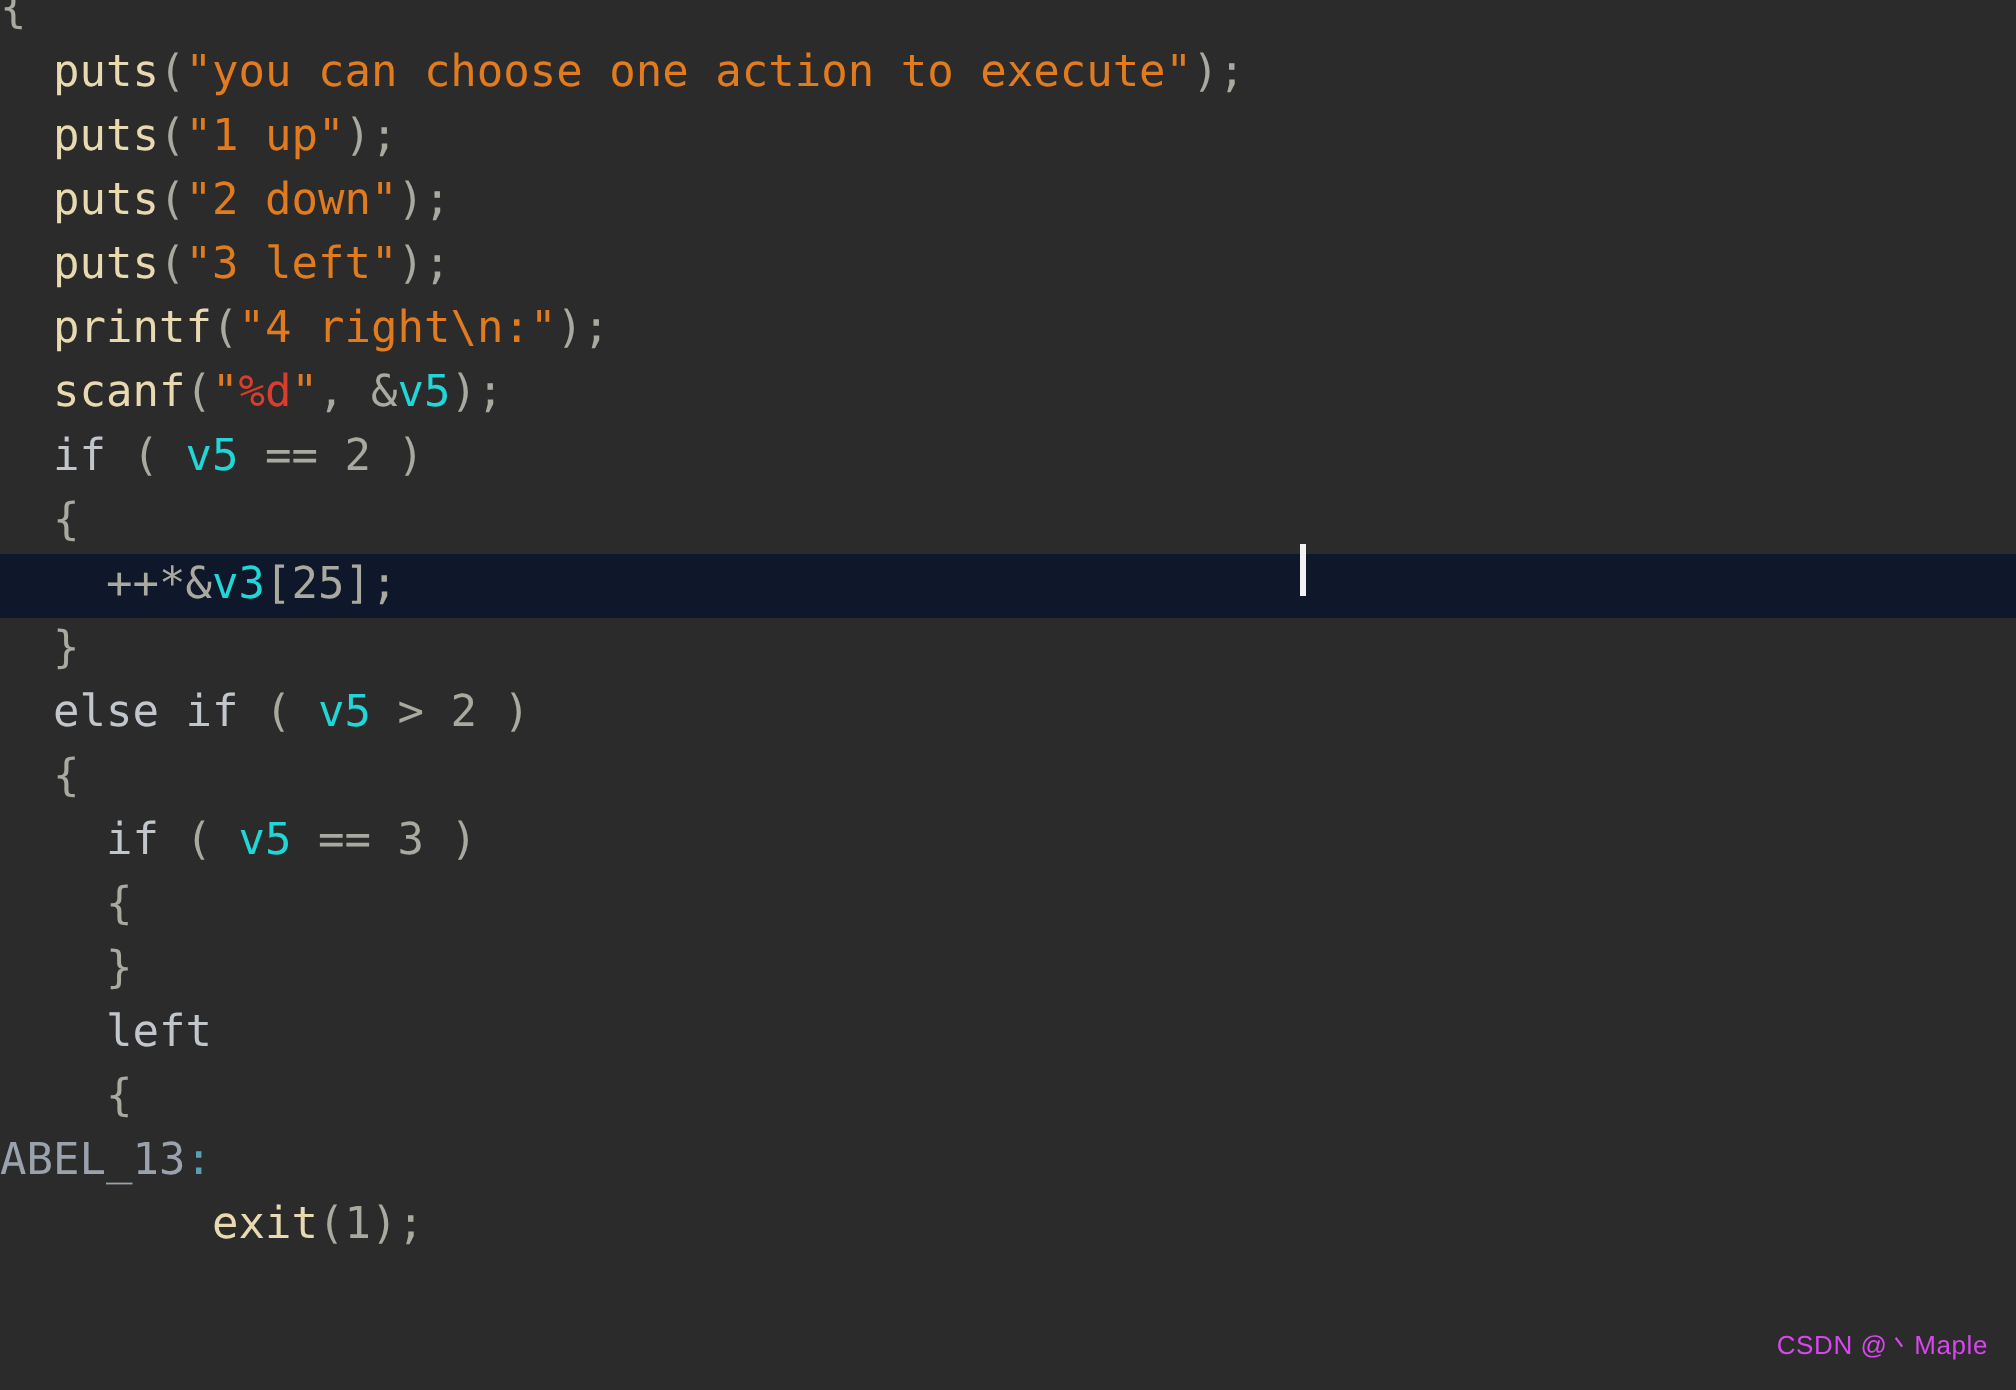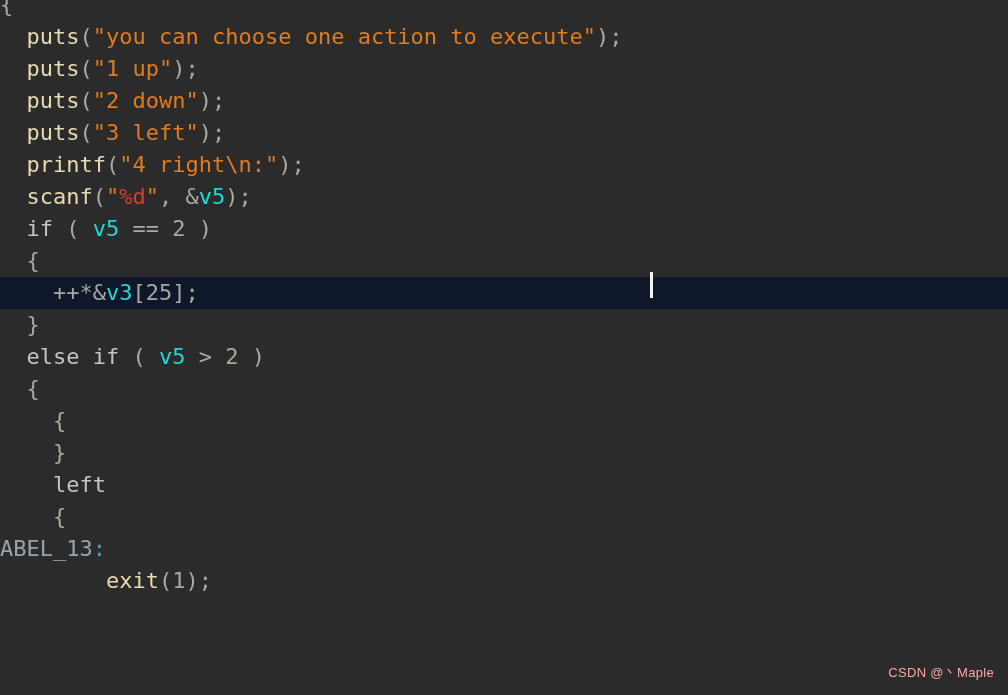--- a/index.html
+++ b/index.html
@@ -62,21 +62,21 @@
   }
 
   
   #watermark {
     position: absolute;
     right: 14px;
     bottom: 14px;
     font-family: "Liberation Sans", "DejaVu Sans", sans-serif;
     font-size: 13px;
     line-height: 16px;
-    color: #fca5a5;
+    color: #d946ef;
     letter-spacing: 0.3px;
     white-space: pre;
     user-select: none;
   }
 </style>
 </head>
 <body>
 
 <div id="screen">
 
@@ -87,20 +87,21 @@
       <div class="line"><span class="punct">  </span><span class="fn">puts</span><span class="punct">(</span><span class="str">"2 down"</span><span class="punct">);</span></div>
       <div class="line"><span class="punct">  </span><span class="fn">puts</span><span class="punct">(</span><span class="str">"3 left"</span><span class="punct">);</span></div>
       <div class="line"><span class="punct">  </span><span class="fn">printf</span><span class="punct">(</span><span class="str">"4 right</span><span class="esc">\n</span><span class="str">:"</span><span class="punct">);</span></div>
       <div class="line"><span class="punct">  </span><span class="fn">scanf</span><span class="punct">(</span><span class="str">"</span><span class="fmt">%d</span><span class="str">"</span><span class="punct">, &amp;</span><span class="var">v5</span><span class="punct">);</span></div>
       <div class="line"><span class="punct">  </span><span class="kw">if</span><span class="punct"> ( </span><span class="var">v5</span><span class="punct"> == </span><span class="num">2</span><span class="punct"> )</span></div>
       <div class="line"><span class="punct">  {</span></div>
       <div class="line hl"><span class="punct">    ++*&amp;</span><span class="var">v3</span><span class="punct">[</span><span class="num">25</span><span class="punct">];</span></div>
       <div class="line"><span class="punct">  }</span></div>
       <div class="line"><span class="punct">  </span><span class="kw">else if</span><span class="punct"> ( </span><span class="var">v5</span><span class="punct"> &gt; </span><span class="num">2</span><span class="punct"> )</span></div>
       <div class="line"><span class="punct">  {</span></div>
+      <div class="line"><span class="punct">    </span><span class="kw">if</span><span class="punct"> ( </span><span class="var">v5</span><span class="punct"> == </span><span class="num">3</span><span class="punct"> )</span></div>
       <div class="line"><span class="punct">    {</span></div>
       <div class="line"><span class="punct">    }</span></div>
       <div class="line"><span class="punct">    </span><span class="kw">left</span></div>
       <div class="line"><span class="punct">    {</span></div>
       <div class="line"><span class="lbl">ABEL_13</span><span class="lblc">:</span></div>
       <div class="line"><span class="punct">        </span><span class="fn">exit</span><span class="punct">(</span><span class="num">1</span><span class="punct">);</span></div>
     </div>
 
   <div id="caret" style="left: 650px; top: 272px; display: block;"></div>
 

